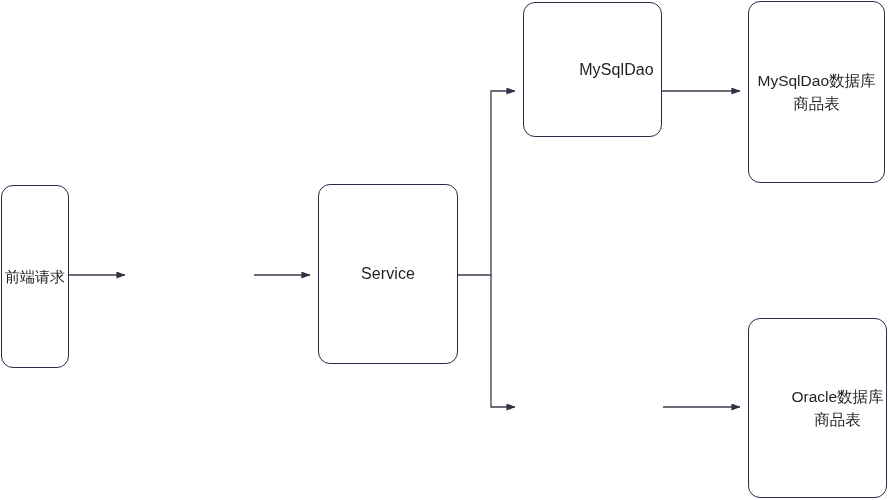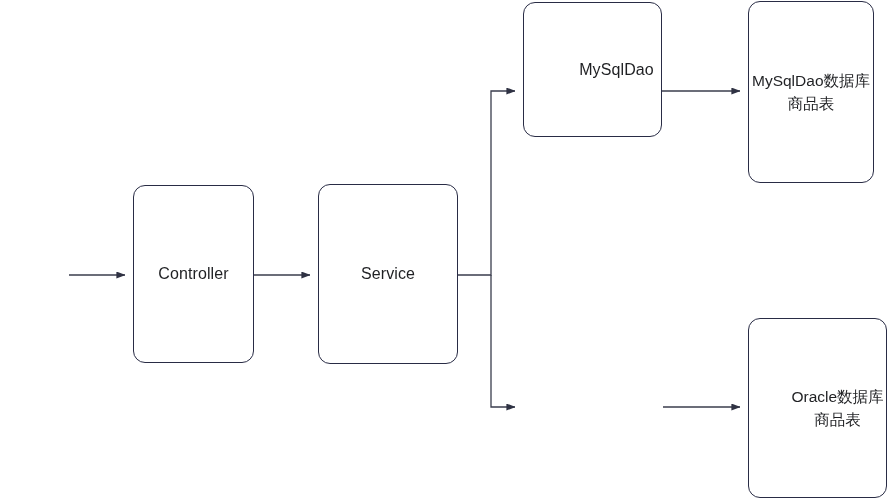--- a/index.html
+++ b/index.html
@@ -51,21 +51,21 @@
     box-sizing: border-box;
   }
   .node-label.cjk-wide {
     letter-spacing: 0;
   }
   
   #node-frontend   { left: 1px;   top: 185px; width: 68px;  height: 183px; }
   #node-controller { left: 133px; top: 185px; width: 121px; height: 178px; }
   #node-service    { left: 318px; top: 184px; width: 140px; height: 180px; justify-content: center; }
   #node-mysqldao   { left: 523px; top: 2px;   width: 139px; height: 135px; padding-left: 48px; }
-  #node-mysqltable { left: 748px; top: 1px;   width: 126px; height: 182px; }
+  #node-mysqltable { left: 748px; top: 1px;   width: 137px; height: 182px; }
   #node-oracledao  { left: 523px; top: 318px; width: 140px; height: 182px; }
   #node-oracletable{ left: 748px; top: 318px; width: 139px; height: 180px; padding-left: 40px; }
 
   #node-frontend .node-label { font-size: 15px; }
   #node-mysqltable .node-label,
   #node-oracletable .node-label { font-size: 15.5px; line-height: 1.5; }
 </style>
 </head>
 <body>
 
@@ -86,24 +86,24 @@
       <path d="M 458 275 L 491 275 L 491 91 L 515 91" marker-end="url(#arrowhead)"></path>
 
       <path d="M 491 275 L 491 407 L 515 407" marker-end="url(#arrowhead)"></path>
 
       <path d="M 662 91 L 740 91" marker-end="url(#arrowhead)"></path>
 
       <path d="M 663 407 L 740 407" marker-end="url(#arrowhead)"></path>
     </g>
   </svg>
 
+  <div class="node" id="node-frontend">
+    <span class="node-label cjk-wide">前端请求</span>
+  </div>
 
-  <div class="node" id="node-controller">
-    <span class="node-label">Controller</span>
-  </div>
 
   <div class="node" id="node-service">
     <span class="node-label">Service</span>
   </div>
 
   <div class="node" id="node-mysqldao">
     <span class="node-label">MySqlDao</span>
   </div>
 
   <div class="node" id="node-mysqltable">

